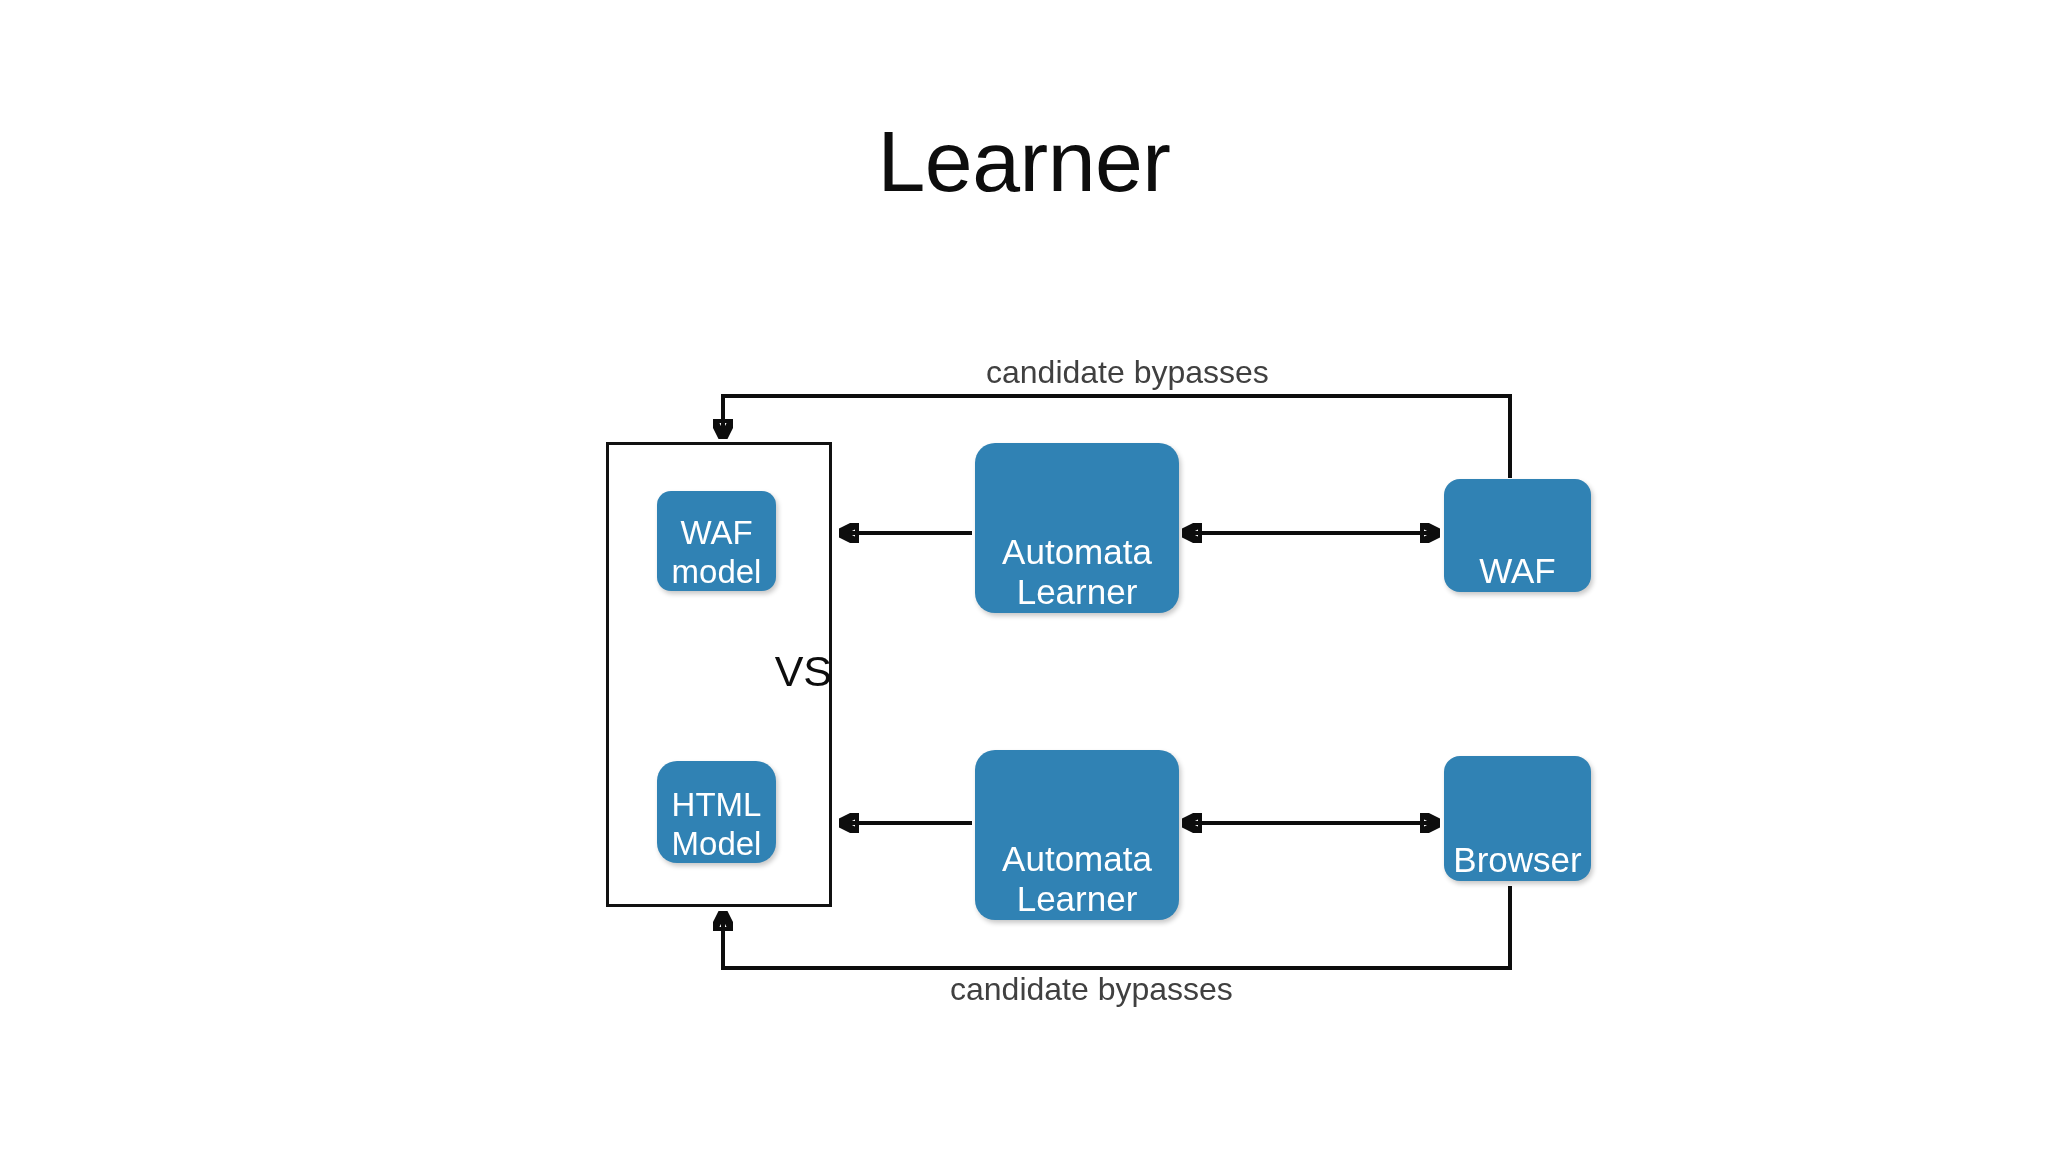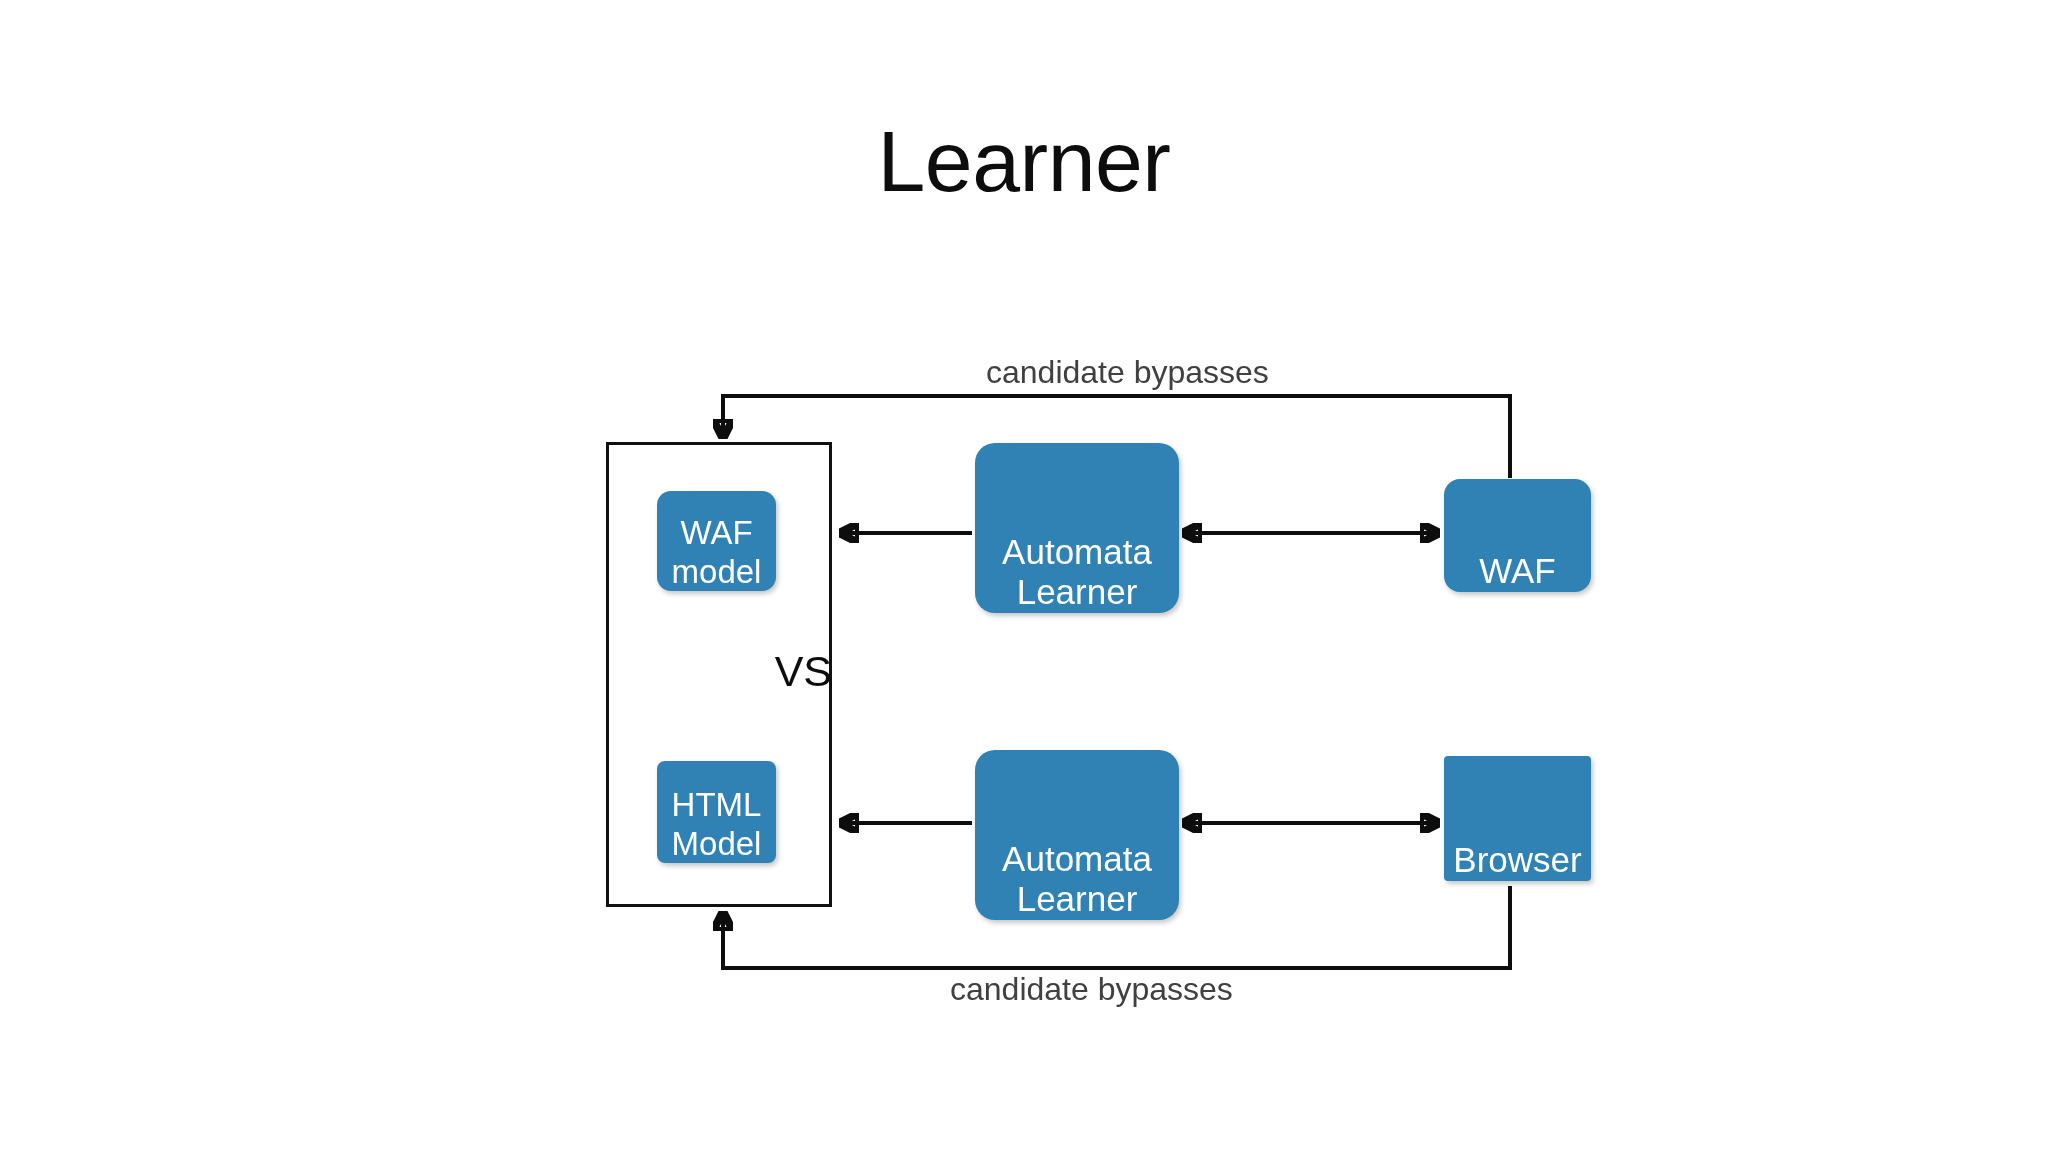--- a/index.html
+++ b/index.html
@@ -70,21 +70,21 @@
     height: 100px;
     font-size: 33px;
     border-radius: 14px;
   }
   #html-model-box {
     left: 657px;
     top: 761px;
     width: 119px;
     height: 102px;
     font-size: 33px;
-    border-radius: 8px;
+    border-radius: 20px;
   }
   #vs-label {
     position: absolute;
     left: 606px;
     top: 650px;
     width: 226px;
     text-align: right;
     font-size: 43px;
     color: #0d0d0d;
     line-height: 1;
@@ -112,21 +112,21 @@
     height: 113px;
     font-size: 35px;
     border-radius: 16px;
   }
   #browser-box {
     left: 1444px;
     top: 756px;
     width: 147px;
     height: 125px;
     font-size: 35px;
-    border-radius: 4px;
+    border-radius: 16px;
   }
   .edge-label {
     position: absolute;
     font-size: 32px;
     color: #404040;
     white-space: nowrap;
     line-height: 1;
   }
   #label-top {
     left: 986px;

